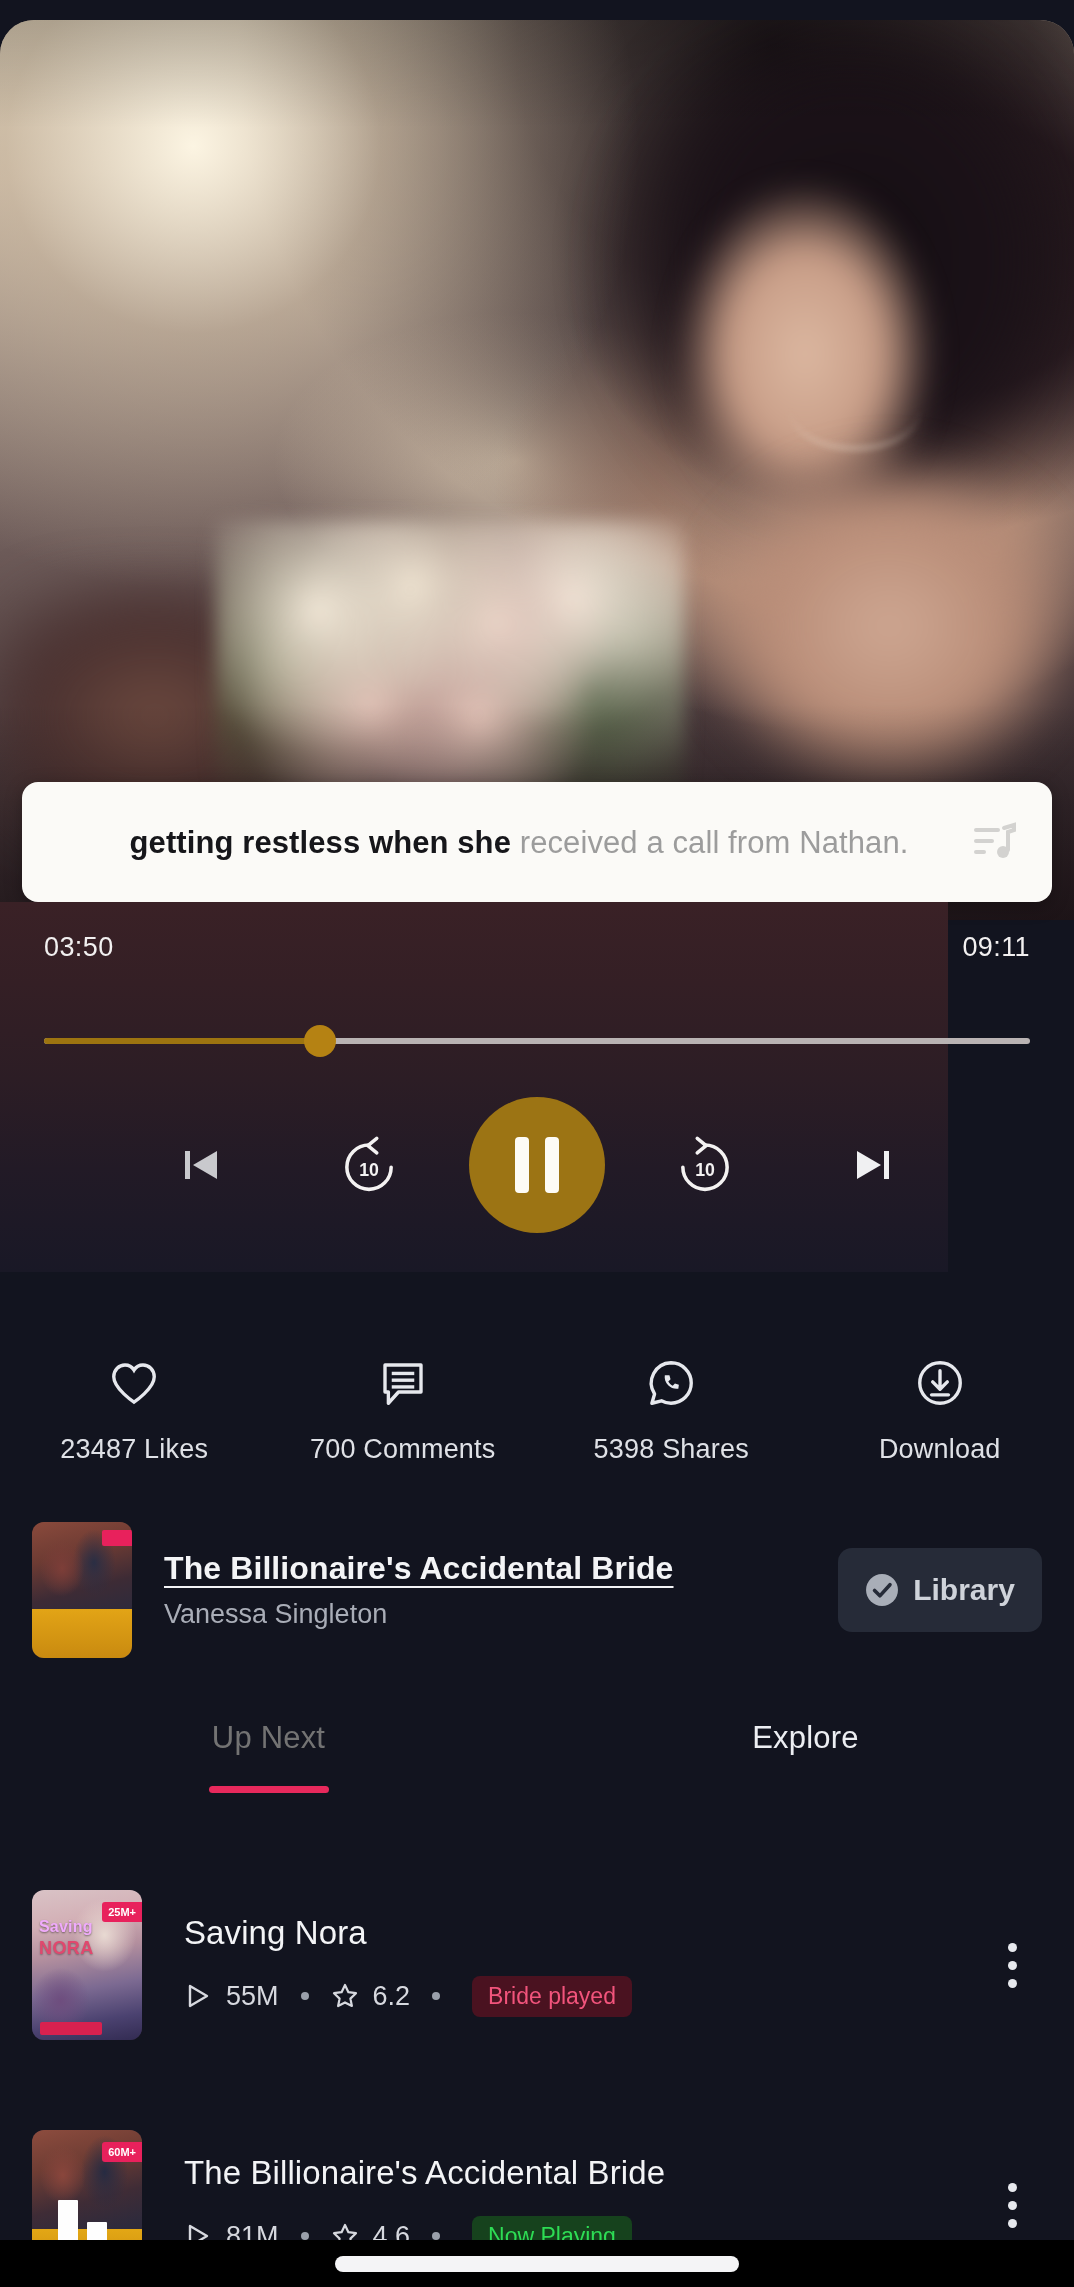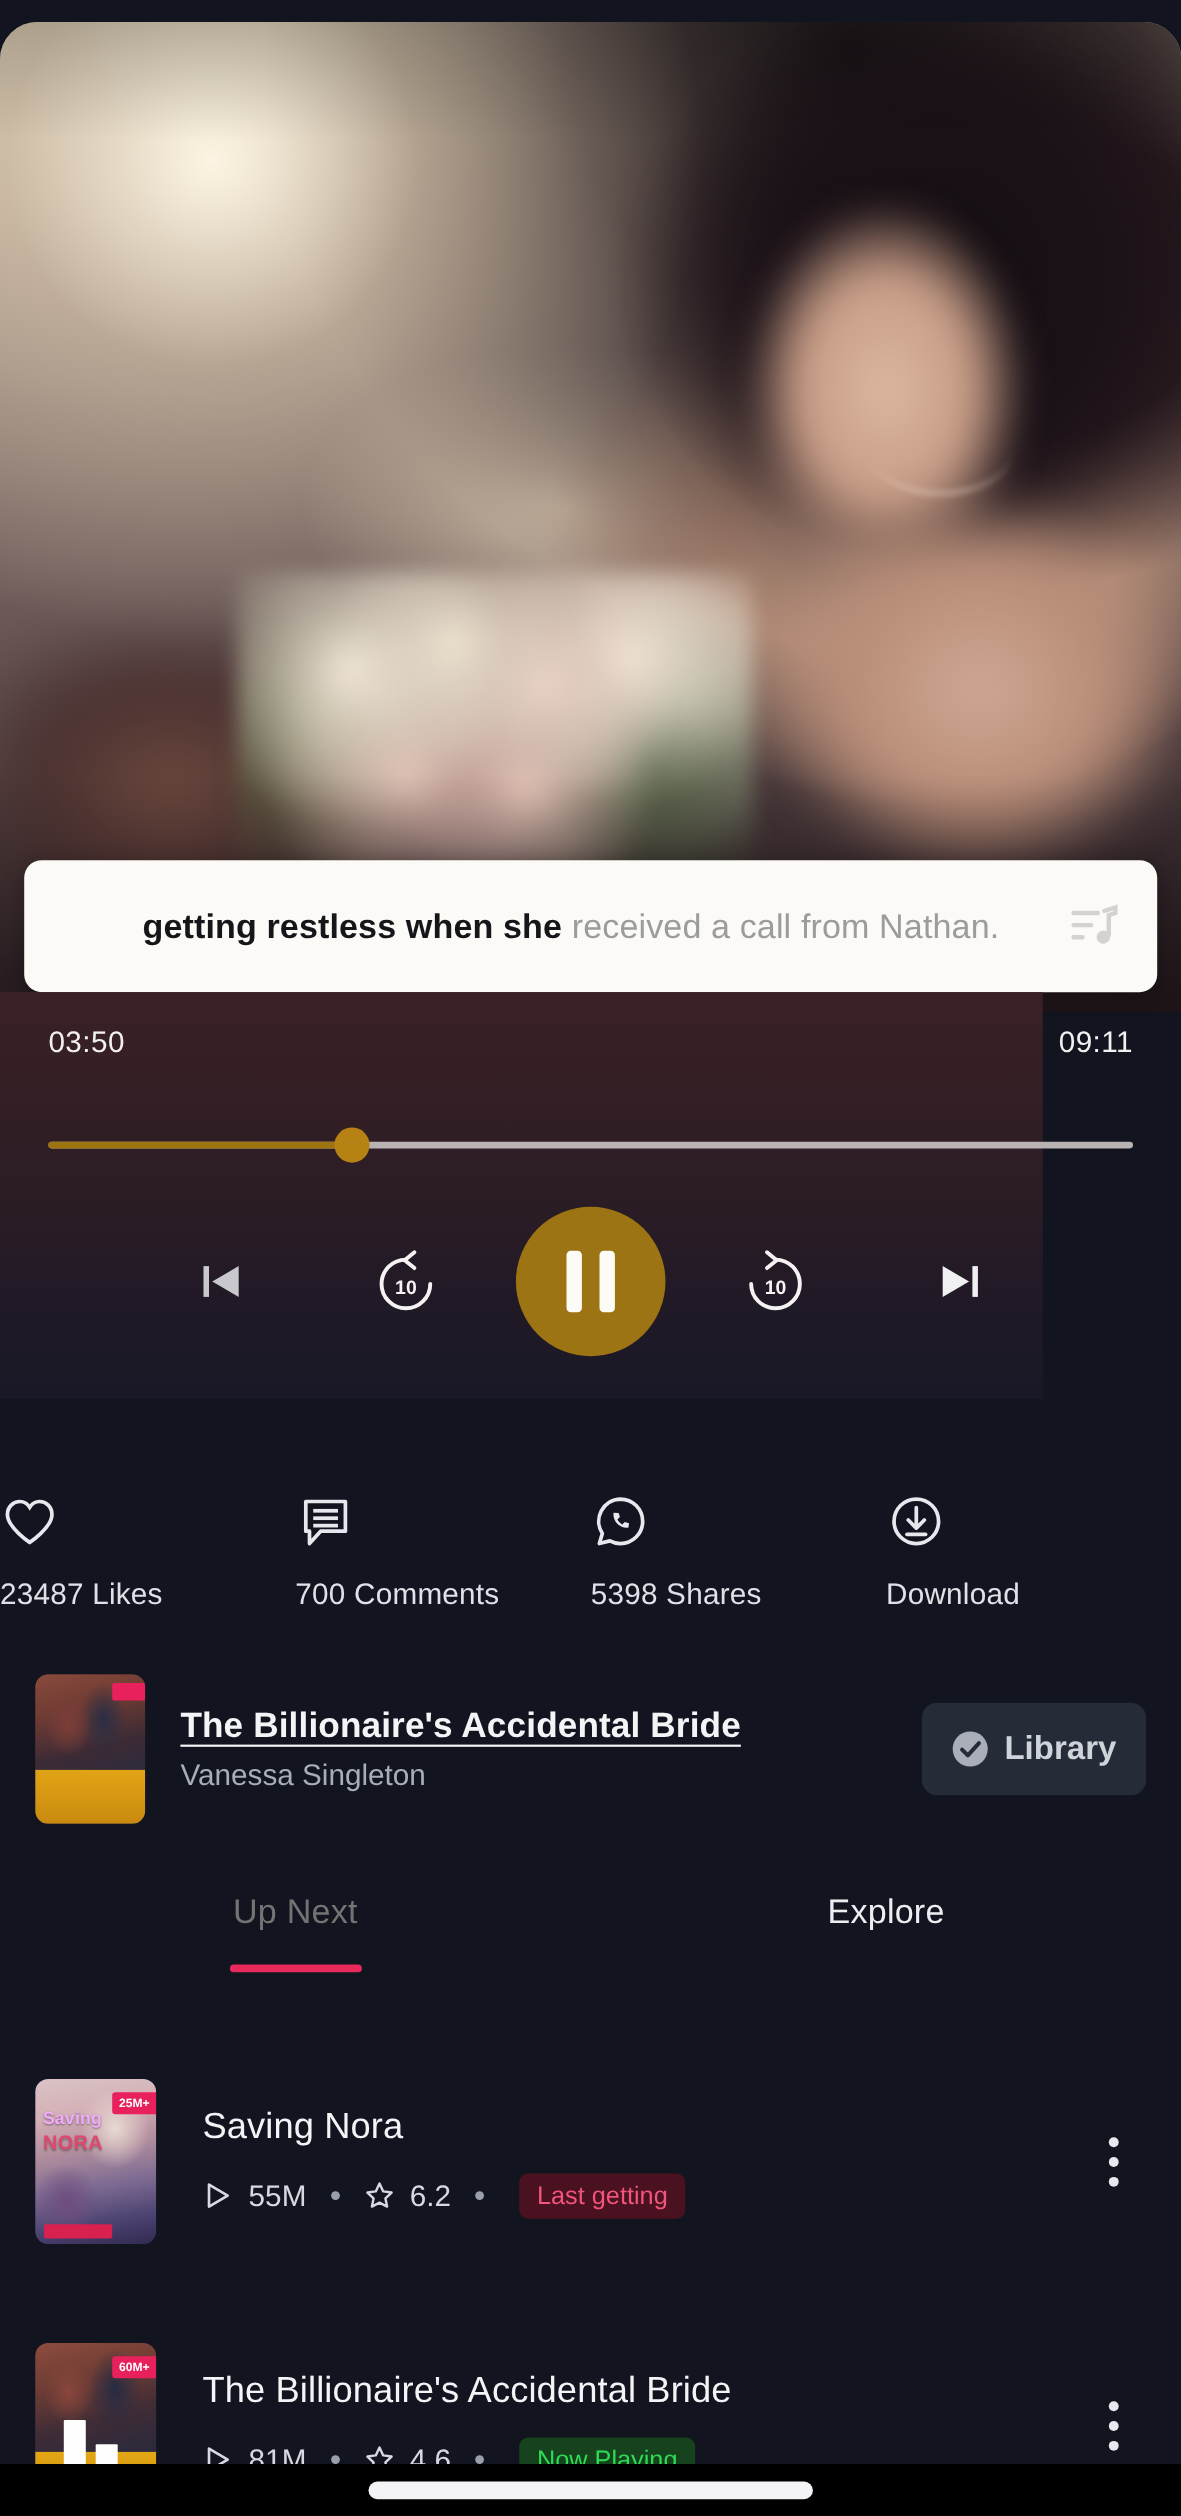--- a/index.html
+++ b/index.html
@@ -143,21 +143,21 @@
   }
   .pause-bars { display:flex; gap:16px; }
   .pause-bars i { display:block; width:14px; height:56px; background:#fdfbf5; border-radius:4px; }
 
   
   .actions-row {
     position:absolute; left:0; top:1330px; width:1074px; height:160px;
     display:flex;
   }
   .action {
-    flex:1; display:flex; flex-direction:column; align-items:flex-start; justify-content:center;
+    flex:1; display:flex; flex-direction:column; align-items:center; justify-content:center;
     gap:24px;
   }
   .action .label { color:#dfe1e6; font-size:27px; letter-spacing:0.2px; }
 
   
   .book-row {
     position:absolute; left:0; top:1522px; width:1074px; height:136px;
     display:flex; align-items:center; padding:0 32px;
   }
   .book-thumb {
@@ -481,21 +481,21 @@
           </span>
           <span class="txt">55M</span>
           <span class="dot"></span>
           <span>
             <svg viewBox="0 0 28 28" width="28" height="28">
               <path d="M14 3 L17.4 10.2 L25 11.2 L19.4 16.6 L20.9 24 L14 20.4 L7.1 24 L8.6 16.6 L3 11.2 L10.6 10.2 Z" fill="none" stroke="#d7d9df" stroke-width="2.2" stroke-linejoin="round"></path>
             </svg>
           </span>
           <span class="txt">6.2</span>
           <span class="dot"></span>
-          <span class="badge last">Last getting</span>
+          <span class="badge last">Bride played</span>
         </div>
       </div>
       <div class="kebab">
         <i></i>
           <i></i>
           <i></i>
       </div>
     </div>
 
     <div class="list-item">

